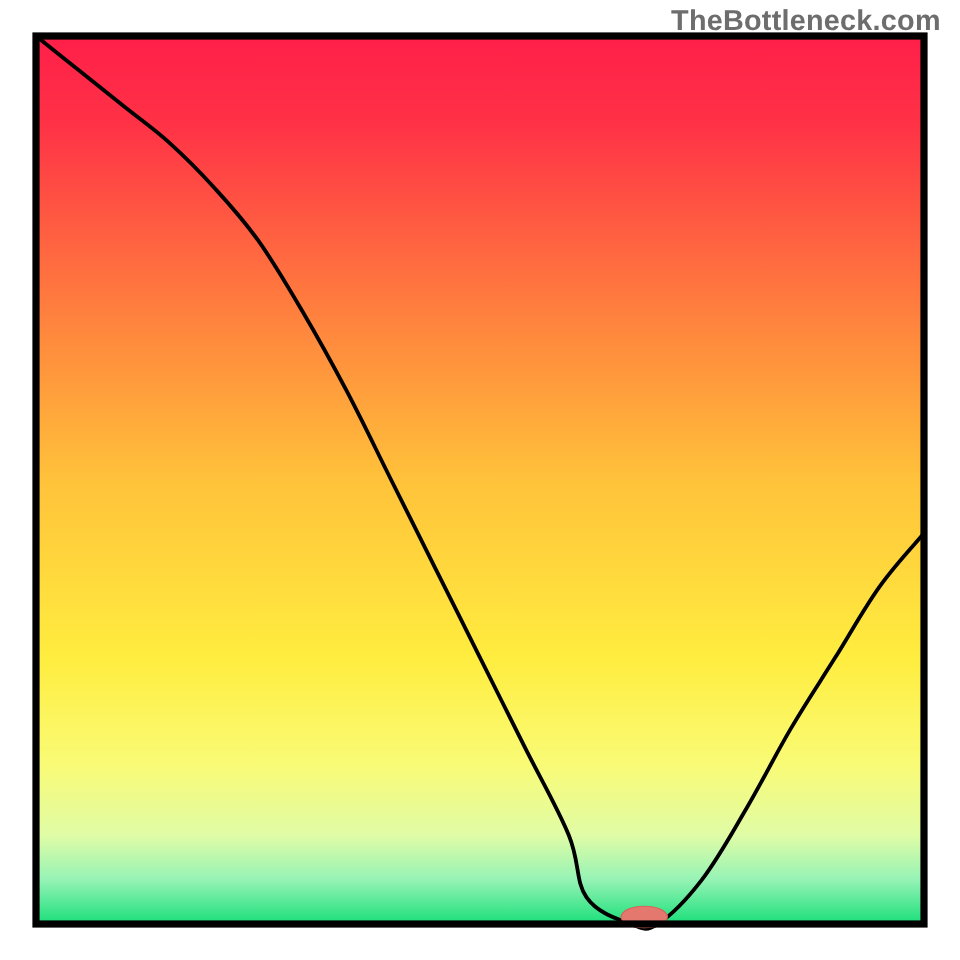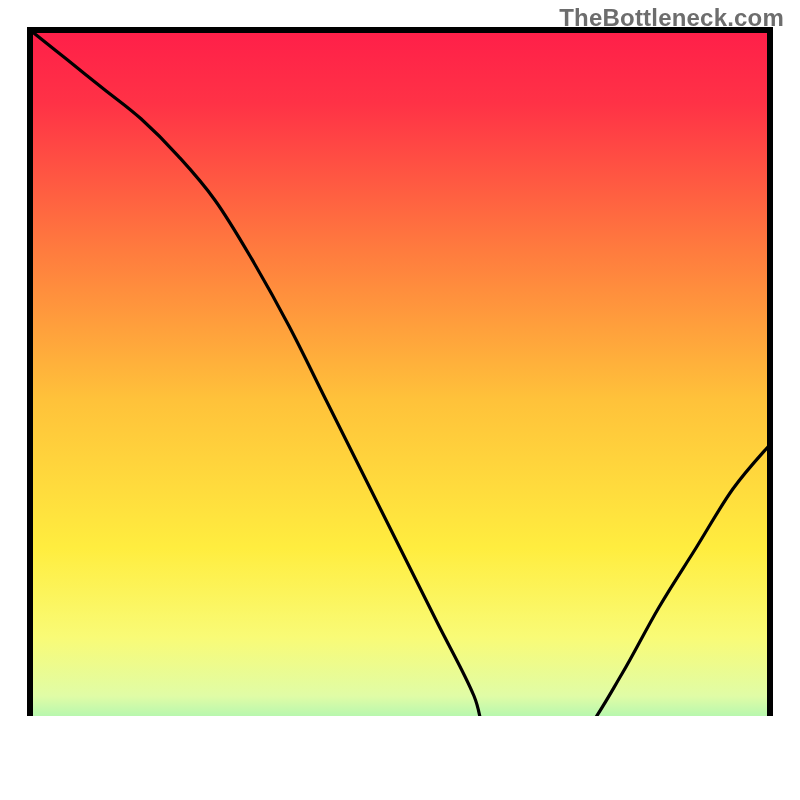--- a/index.html
+++ b/index.html
@@ -6,21 +6,21 @@
     margin: 0;
     padding: 0;
     width: 800px;
     height: 800px;
     background: #ffffff;
     font-family: Arial, Helvetica, sans-serif;
   }
   .stage {
     position: relative;
     width: 800px;
-    height: 716px;
+    height: 800px;
     overflow: hidden;
   }
   .watermark {
     position: absolute;
     top: 4px;
     right: 16px;
     font-size: 24px;
     font-weight: 600;
     color: #6d6d6d;
     letter-spacing: 0.2px;

